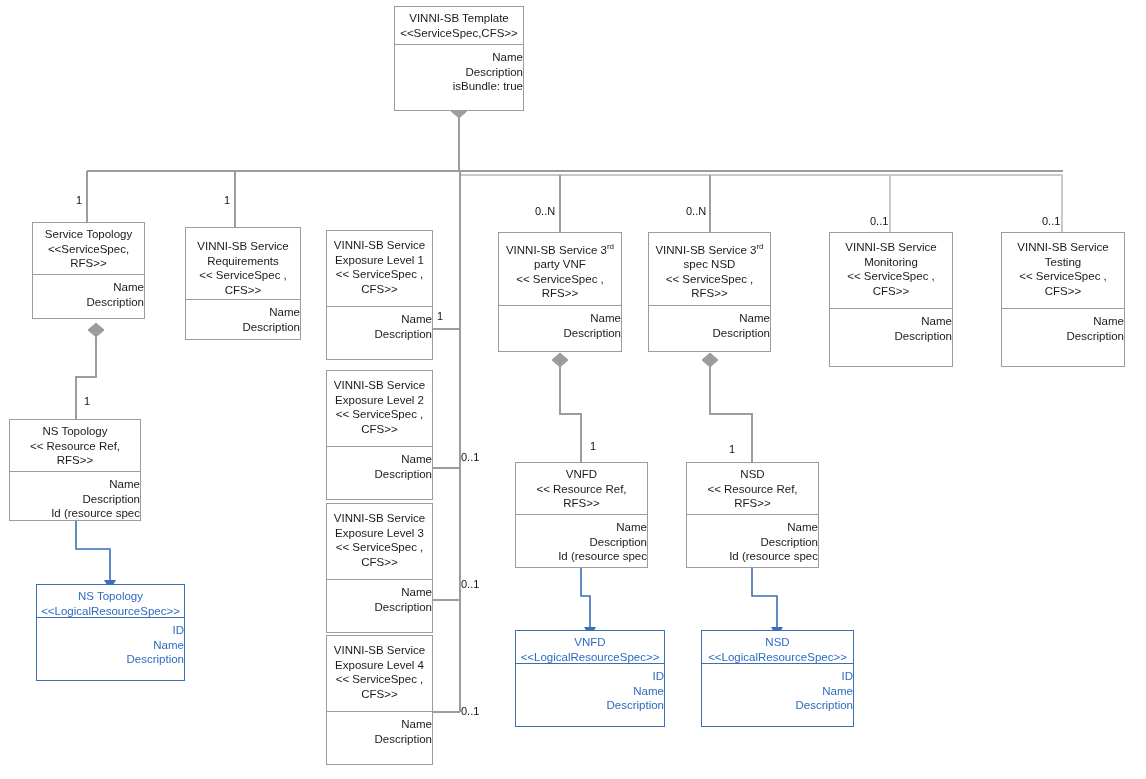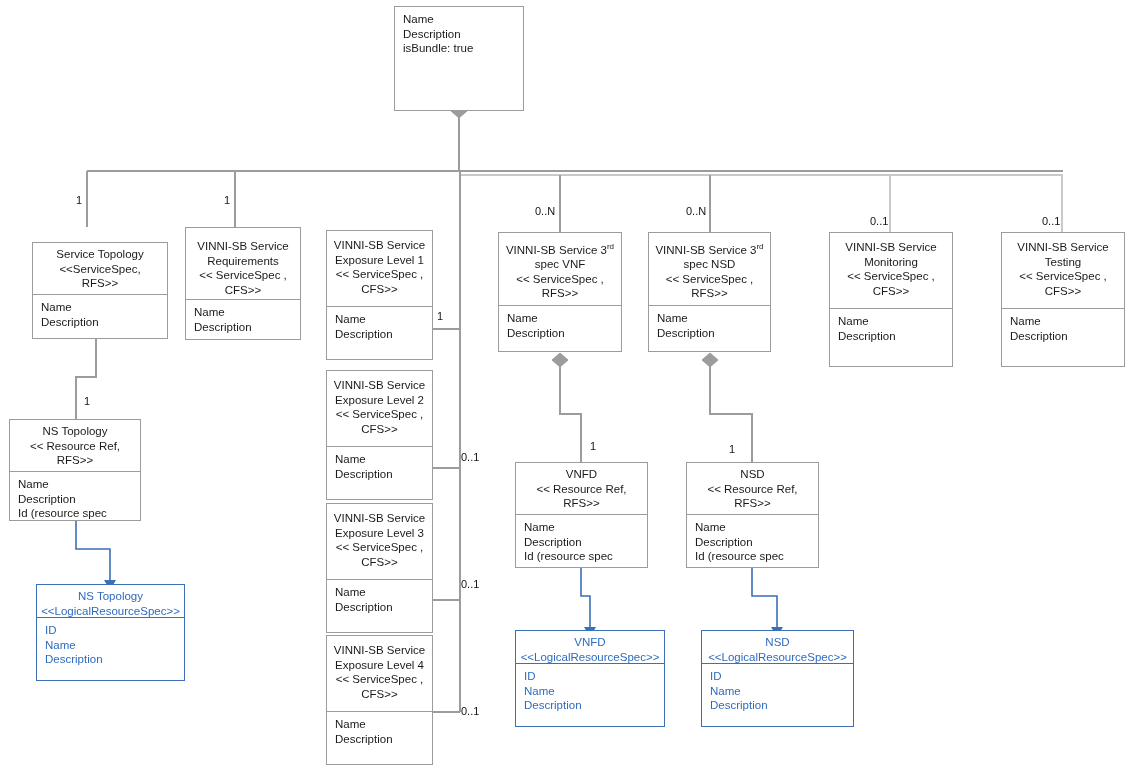--- a/index.html
+++ b/index.html
@@ -36,21 +36,21 @@
     box-sizing: border-box;
     border-bottom: 1px solid #9c9c9c;
     text-align: center;
     padding: 4px 3px 4px 3px;
     white-space: pre-line;
   }
   .uml .body {
     box-sizing: border-box;
     padding: 5px 0 4px 8px;
     white-space: pre-line;
-    text-align: left;
+    text-align: right;
   }
   
   .uml.blue {
     border-color: #3b6fb6;
     color: #2e6bbf;
   }
   .uml.blue .hdr { border-bottom-color: #3b6fb6; }
 
   .mult {
     position: absolute;
@@ -122,26 +122,27 @@
   <div class="mult" style="left:870px; top:215px;">0..1</div>
   <div class="mult" style="left:1042px; top:215px;">0..1</div>
   <div class="mult" style="left:437px; top:310px;">1</div>
   <div class="mult" style="left:461px; top:451px;">0..1</div>
   <div class="mult" style="left:461px; top:578px;">0..1</div>
   <div class="mult" style="left:461px; top:705px;">0..1</div>
   <div class="mult" style="left:590px; top:440px;">1</div>
   <div class="mult" style="left:729px; top:443px;">1</div>
 
   <div class="uml" style="left:394px; top:6px; width:130px; height:105px;">
+    <div class="hdr" style="height:38px;"><span>VINNI-SB Template</span><br><span>&lt;&lt;ServiceSpec,CFS&gt;&gt;</span></div>
     <div class="body">Name
 Description
 isBundle: true</div>
   </div>
 
-  <div class="uml" style="left:32px; top:242px; width:136px; height:97px;">
+  <div class="uml" style="left:32px; top:222px; width:113px; height:97px;">
     <div class="hdr" style="height:52px;"><span>Service Topology</span><br><span>&lt;&lt;ServiceSpec,
 RFS&gt;&gt;</span></div>
     <div class="body">Name
 Description</div>
   </div>
 
   <div class="uml" style="left:9px; top:419px; width:132px; height:102px;">
     <div class="hdr" style="height:52px;"><span>NS Topology</span><br><span>&lt;&lt; Resource Ref,
 RFS&gt;&gt;</span></div>
     <div class="body">Name
@@ -190,21 +191,21 @@
 
   <div class="uml" style="left:326px; top:635px; width:107px; height:130px;">
     <div class="hdr" style="height:76px; padding-top:7px;"><span>VINNI-SB Service
 Exposure Level 4</span><br><span>&lt;&lt; ServiceSpec ,
 CFS&gt;&gt;</span></div>
     <div class="body">Name
 Description</div>
   </div>
 
   <div class="uml" style="left:498px; top:232px; width:124px; height:120px;">
-    <div class="hdr" style="height:73px; padding-top:7px;"><span><span>VINNI-SB Service 3</span><span class="sup">rd</span><br><span>spec VNF</span></span><br><span>&lt;&lt; ServiceSpec ,
+    <div class="hdr" style="height:73px; padding-top:7px;"><span><span>VINNI-SB Service 3</span><span class="sup">rd</span><br><span>party VNF</span></span><br><span>&lt;&lt; ServiceSpec ,
 RFS&gt;&gt;</span></div>
     <div class="body">Name
 Description</div>
   </div>
 
   <div class="uml" style="left:648px; top:232px; width:123px; height:120px;">
     <div class="hdr" style="height:73px; padding-top:7px;"><span><span>VINNI-SB Service 3</span><span class="sup">rd</span><br><span>spec NSD</span></span><br><span>&lt;&lt; ServiceSpec ,
 RFS&gt;&gt;</span></div>
     <div class="body">Name
 Description</div>

